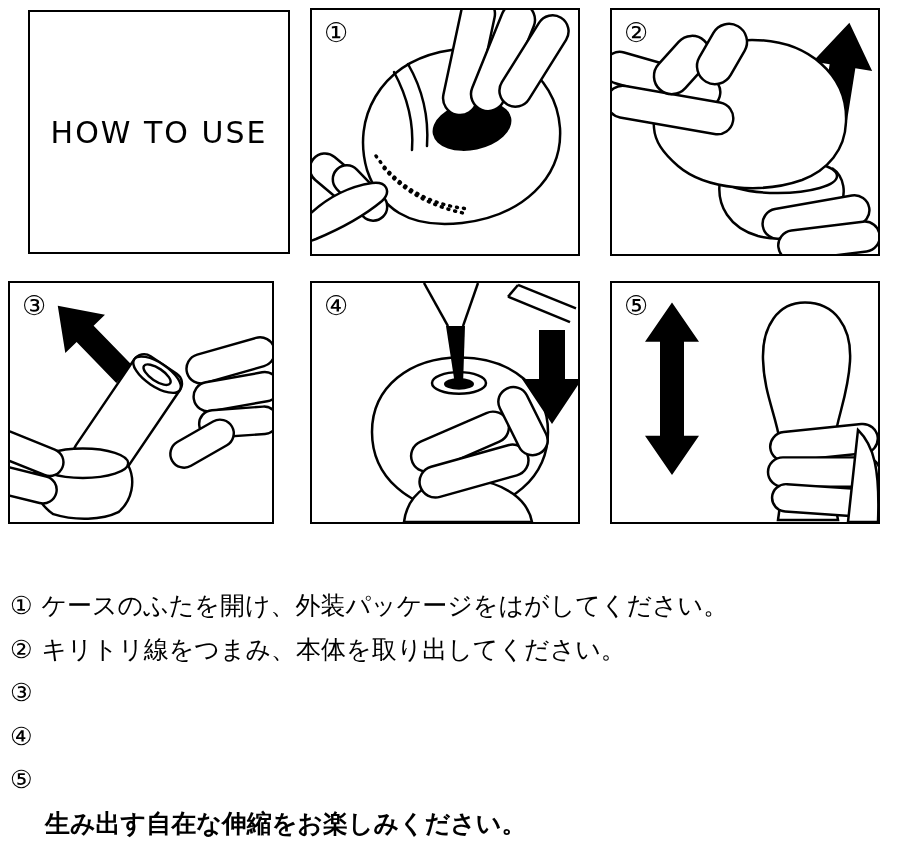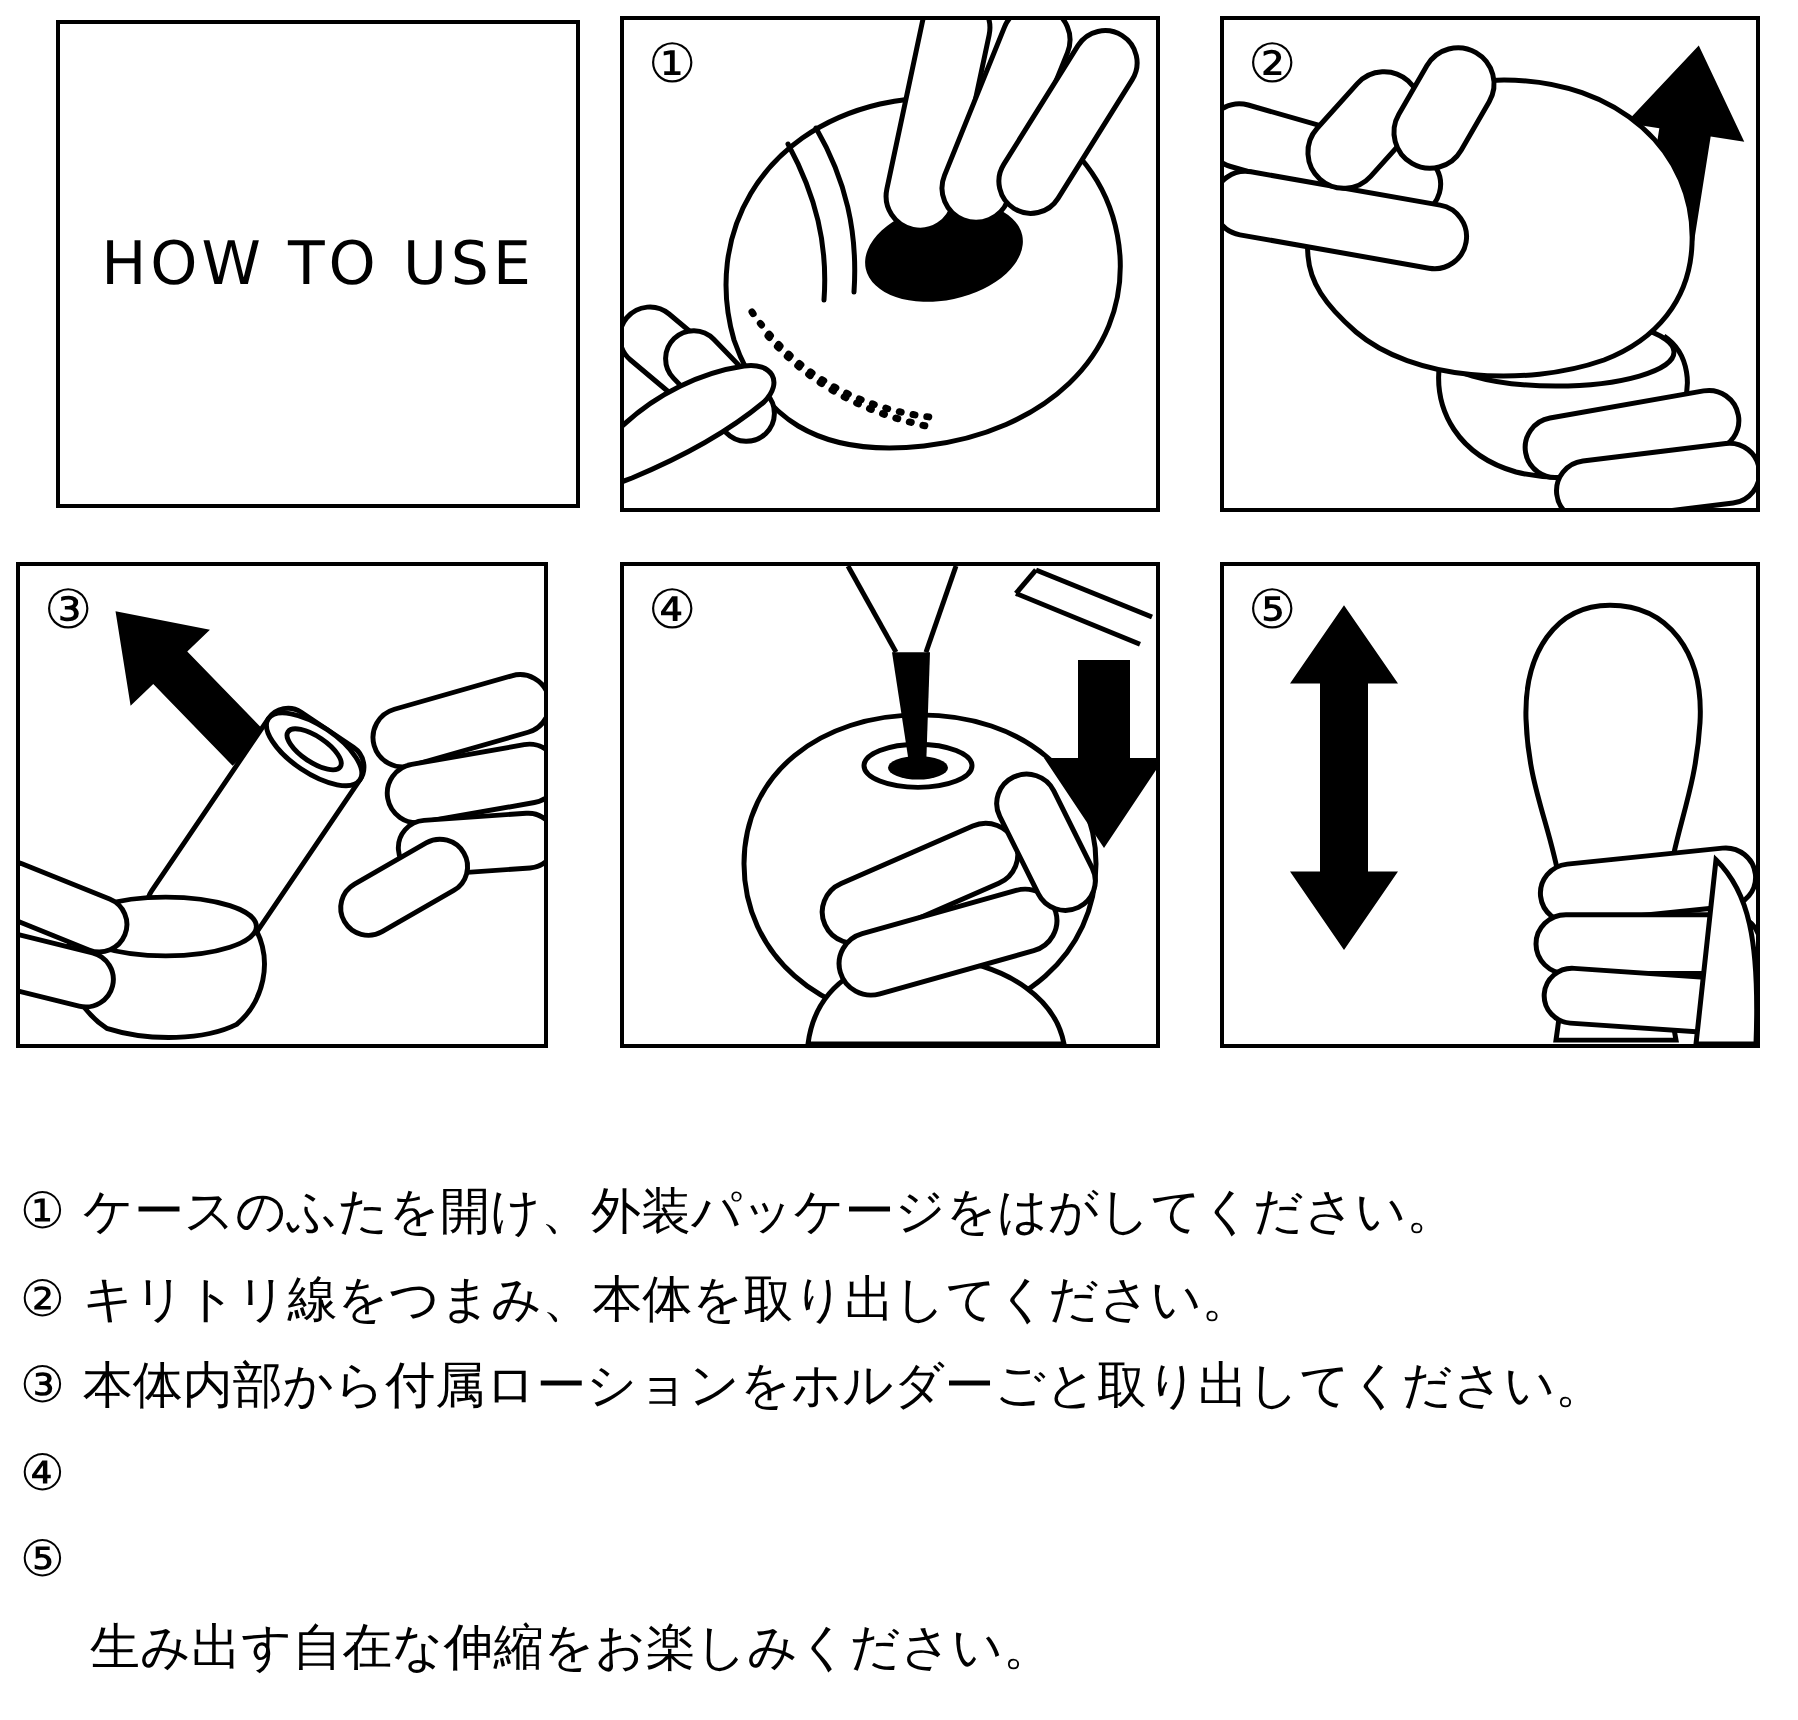--- a/index.html
+++ b/index.html
@@ -18,21 +18,21 @@
   .ptitle { left:8px;  top:10px;  width:262px; height:244px; display:flex; align-items:center; justify-content:center;margin-left:20px; }
   .p1     { left:310px; top:8px;   width:270px; height:248px; }
   .p2     { left:610px; top:8px;   width:270px; height:248px; }
   .p3     { left:8px;   top:281px; width:266px; height:243px; }
   .p4     { left:310px; top:281px; width:270px; height:243px; }
   .p5     { left:610px; top:281px; width:270px; height:243px; }
   .title { font-size:30px; letter-spacing:2px; font-weight:400; }
   .instructions { position:absolute; left:10px; top:584px; width:882px; }
   .line { display:flex; align-items:center; height:43.5px; font-size:25px; white-space:nowrap; }
   .line .num { flex:0 0 auto; margin-right:9px; }
-  .line.cont { padding-left:35px; }
+  .line.cont { padding-left:35px;font-weight:bold; }
 </style>
 </head>
 <body>
 
 <div class="page">
 
   <div class="panel ptitle">
     <div class="title">HOW TO USE</div>
   </div>
 
@@ -166,21 +166,20 @@
     <div class="line">
       <span class="num">①</span>
       <span class="txt">ケースのふたを開け、外装パッケージをはがしてください。</span>
     </div>
     <div class="line">
       <span class="num">②</span>
       <span class="txt">キリトリ線をつまみ、本体を取り出してください。</span>
     </div>
     <div class="line">
       <span class="num">③</span>
-      <span class="txt">本体内部から付属ローションをホルダーごと取り出してください。</span>
     </div>
     <div class="line">
       <span class="num">④</span>
     </div>
     <div class="line">
       <span class="num">⑤</span>
     </div>
     <div class="line cont">
       <span class="txt">生み出す自在な伸縮をお楽しみください。</span>
     </div>

